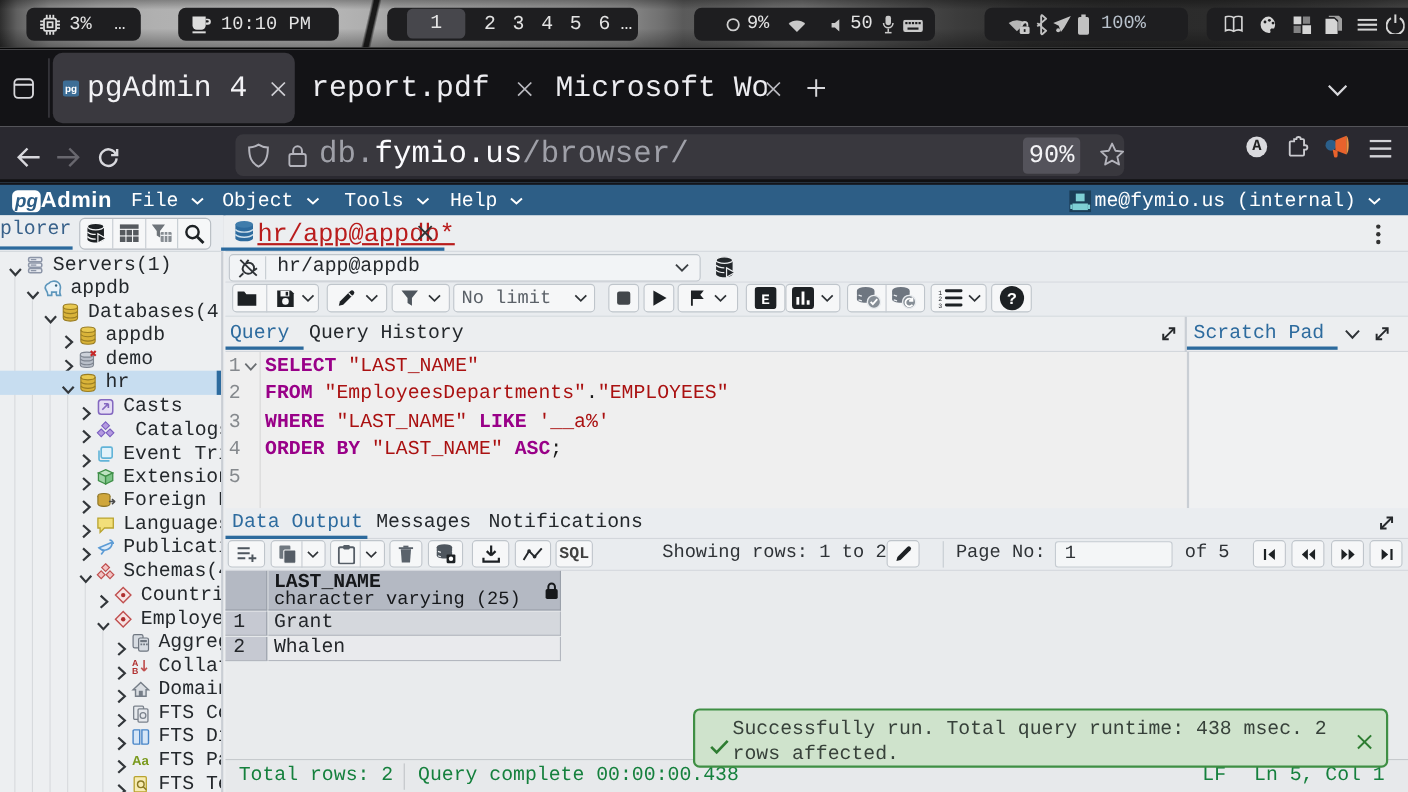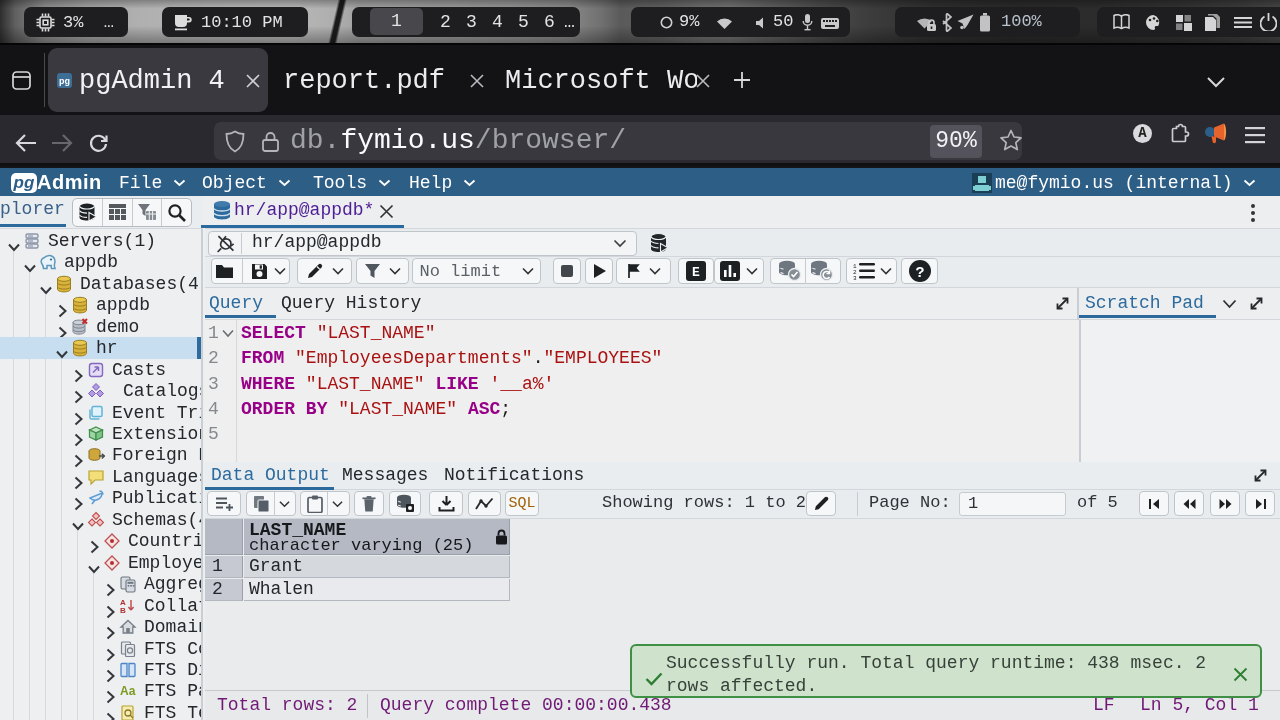--- a/index.html
+++ b/index.html
@@ -45,21 +45,21 @@
 
 .rrow { position:absolute; left:205px; width:1075px; background:#eceef0; }
 #qtabrow { top:0; height:33px; border-bottom:1px solid #d3d7dc; }
 #connrow { top:33px; height:28px; border-bottom:1px solid #d3d7dc; background:#e9ecef; }
 #toolrow { top:61px; height:31px; border-bottom:1px solid #d3d7dc; background:#e9ecef; }
 #querytabs { top:92px; height:32px; border-bottom:1px solid #d3d7dc; }
 #editor { top:124px; height:142px; background:#efefef; }
 #dotabs { top:266px; height:28px; border-bottom:1px solid #d3d7dc; background:#eaedf0;}
 #dotool { top:294px; height:29px; border-bottom:1px solid #d3d7dc; background:#e9ecef; }
 #dogrid { top:323px; height:171px; background:#e9ebed; }
-#botbar { top:494px; height:30px; background:#e7e9eb; border-top:1px solid #c6cacd; font-size:18px; color:#701a75; }
+#botbar { top:494px; height:30px; background:#e7e9eb; border-top:1px solid #c6cacd; font-size:18px; color:#15803d; }
 
 .tbtn { position:absolute; top:2px; height:27px; background:#f6f7f8; border:1px solid #bfc5cb; border-radius:4px; display:flex; align-items:center; justify-content:center; }
 .kw { color:#990088; font-weight:bold; }
 .str { color:#aa1111; }
 </style>
 </head>
 <body>
 
 <div class="abs" id="sysbar">
   <div class="sbox" style="left:24px;width:104px;padding-left:12px;">
@@ -550,21 +550,21 @@
           <path d="M11 11 l3 3" stroke="#8a7a25" stroke-width="1.3"></path>
         </svg><span style="margin-left:3px;">FTS Templates</span></div>
     </div>
 
   <div class="rrow" id="qtabrow">
     <svg style="position:absolute;left:6px;top:3px;" width="22" height="22" viewBox="0 0 22 22">
         <path d="M3 5 v12.5 c0 1.6 3.6 2.9 8 2.9 s8-1.3 8-2.9 V5 Z" fill="#2d6b9e"></path>
         <ellipse cx="11" cy="5" rx="8" ry="3" fill="#3f7cab"></ellipse>
         <path d="M3 9.6 c1.4 1.5 4.4 2.4 8 2.4 s6.6-.9 8-2.4 M3 14.2 c1.4 1.5 4.4 2.4 8 2.4 s6.6-.9 8-2.4" stroke="#cfe0ec" stroke-width="1.3" fill="none"></path>
       </svg>
-    <div style="position:absolute;left:29px;top:4px;font-size:18px;color:#4c1d95;">hr/app@appdb*</div>
+    <div style="position:absolute;left:29px;top:4px;font-size:23px;color:#b91c1c;text-decoration:underline;">hr/app@appdb*</div>
     <svg style="position:absolute;left:174px;top:8px;" width="15" height="15" viewBox="0 0 15 15">
         <path d="M1.5 1.5 L13.5 13.5 M13.5 1.5 L1.5 13.5" stroke="#333" stroke-width="1.7"></path>
       </svg>
     <div style="position:absolute;left:-4px;top:29px;width:203px;height:2.5px;background:#2b6a9e;"></div>
     <div style="position:absolute;left:1046px;top:8px;width:4px;height:4px;background:#333;border-radius:50%;box-shadow:0 7px 0 #333,0 14px 0 #333;"></div>
   </div>
 
   <div class="rrow" id="connrow">
 <div style="position:absolute;left:3px;top:2px;width:429px;height:25px;background:#f2f4f6;border:1px solid #bfc5cb;border-radius:4px;"></div>
 <svg style="position:absolute;left:10px;top:4px;" width="22" height="21" viewBox="0 0 22 21">
@@ -860,21 +860,21 @@
       <div class="tbtn" style="left:263px;top:1px;width:33px;height:25px;">
         <svg width="19" height="14" viewBox="0 0 19 14">
           <path d="M1 12 L6 4 L11 9 L17.5 1.5" stroke="#24282c" stroke-width="1.8" fill="none"></path>
           <g fill="#24282c">
             <circle cx="6" cy="4" r="1.7"></circle>
             <circle cx="11" cy="9" r="1.7"></circle>
           </g>
         </svg>
       </div>
       <div class="tbtn" style="left:300px;top:1px;width:34px;height:25px;">
-        <span style="font-size:15px;font-weight:normal;color:#a16207;letter-spacing:0;">SQL</span>
+        <span style="font-size:15px;font-weight:bold;color:#404040;letter-spacing:0;">SQL</span>
       </div>
       <span style="position:absolute;left:397px;top:3px;font-size:17px;color:#2e3236;">Showing rows: 1 to 2</span>
       <div class="tbtn" style="left:601px;top:1px;width:30px;height:25px;">
         <svg width="17" height="17" viewBox="0 0 18 18">
           <path d="M2 16 L3 12 L12.5 2.5 a1.8 1.8 0 0 1 3 3 L6 15 Z" fill="#1d2124"></path>
         </svg>
       </div>
       <div style="position:absolute;left:652px;top:2px;width:1px;height:24px;background:#c5cbd1;"></div>
       <span style="position:absolute;left:664px;top:3px;font-size:17px;color:#2e3236;">Page No:</span>
       <div style="position:absolute;left:754px;top:2px;width:107px;height:24px;background:#f4f6f7;border:1px solid #c5cbd1;border-radius:3px;font-size:17px;color:#2e3236;padding:1px 0 0 8px;">1</div>

